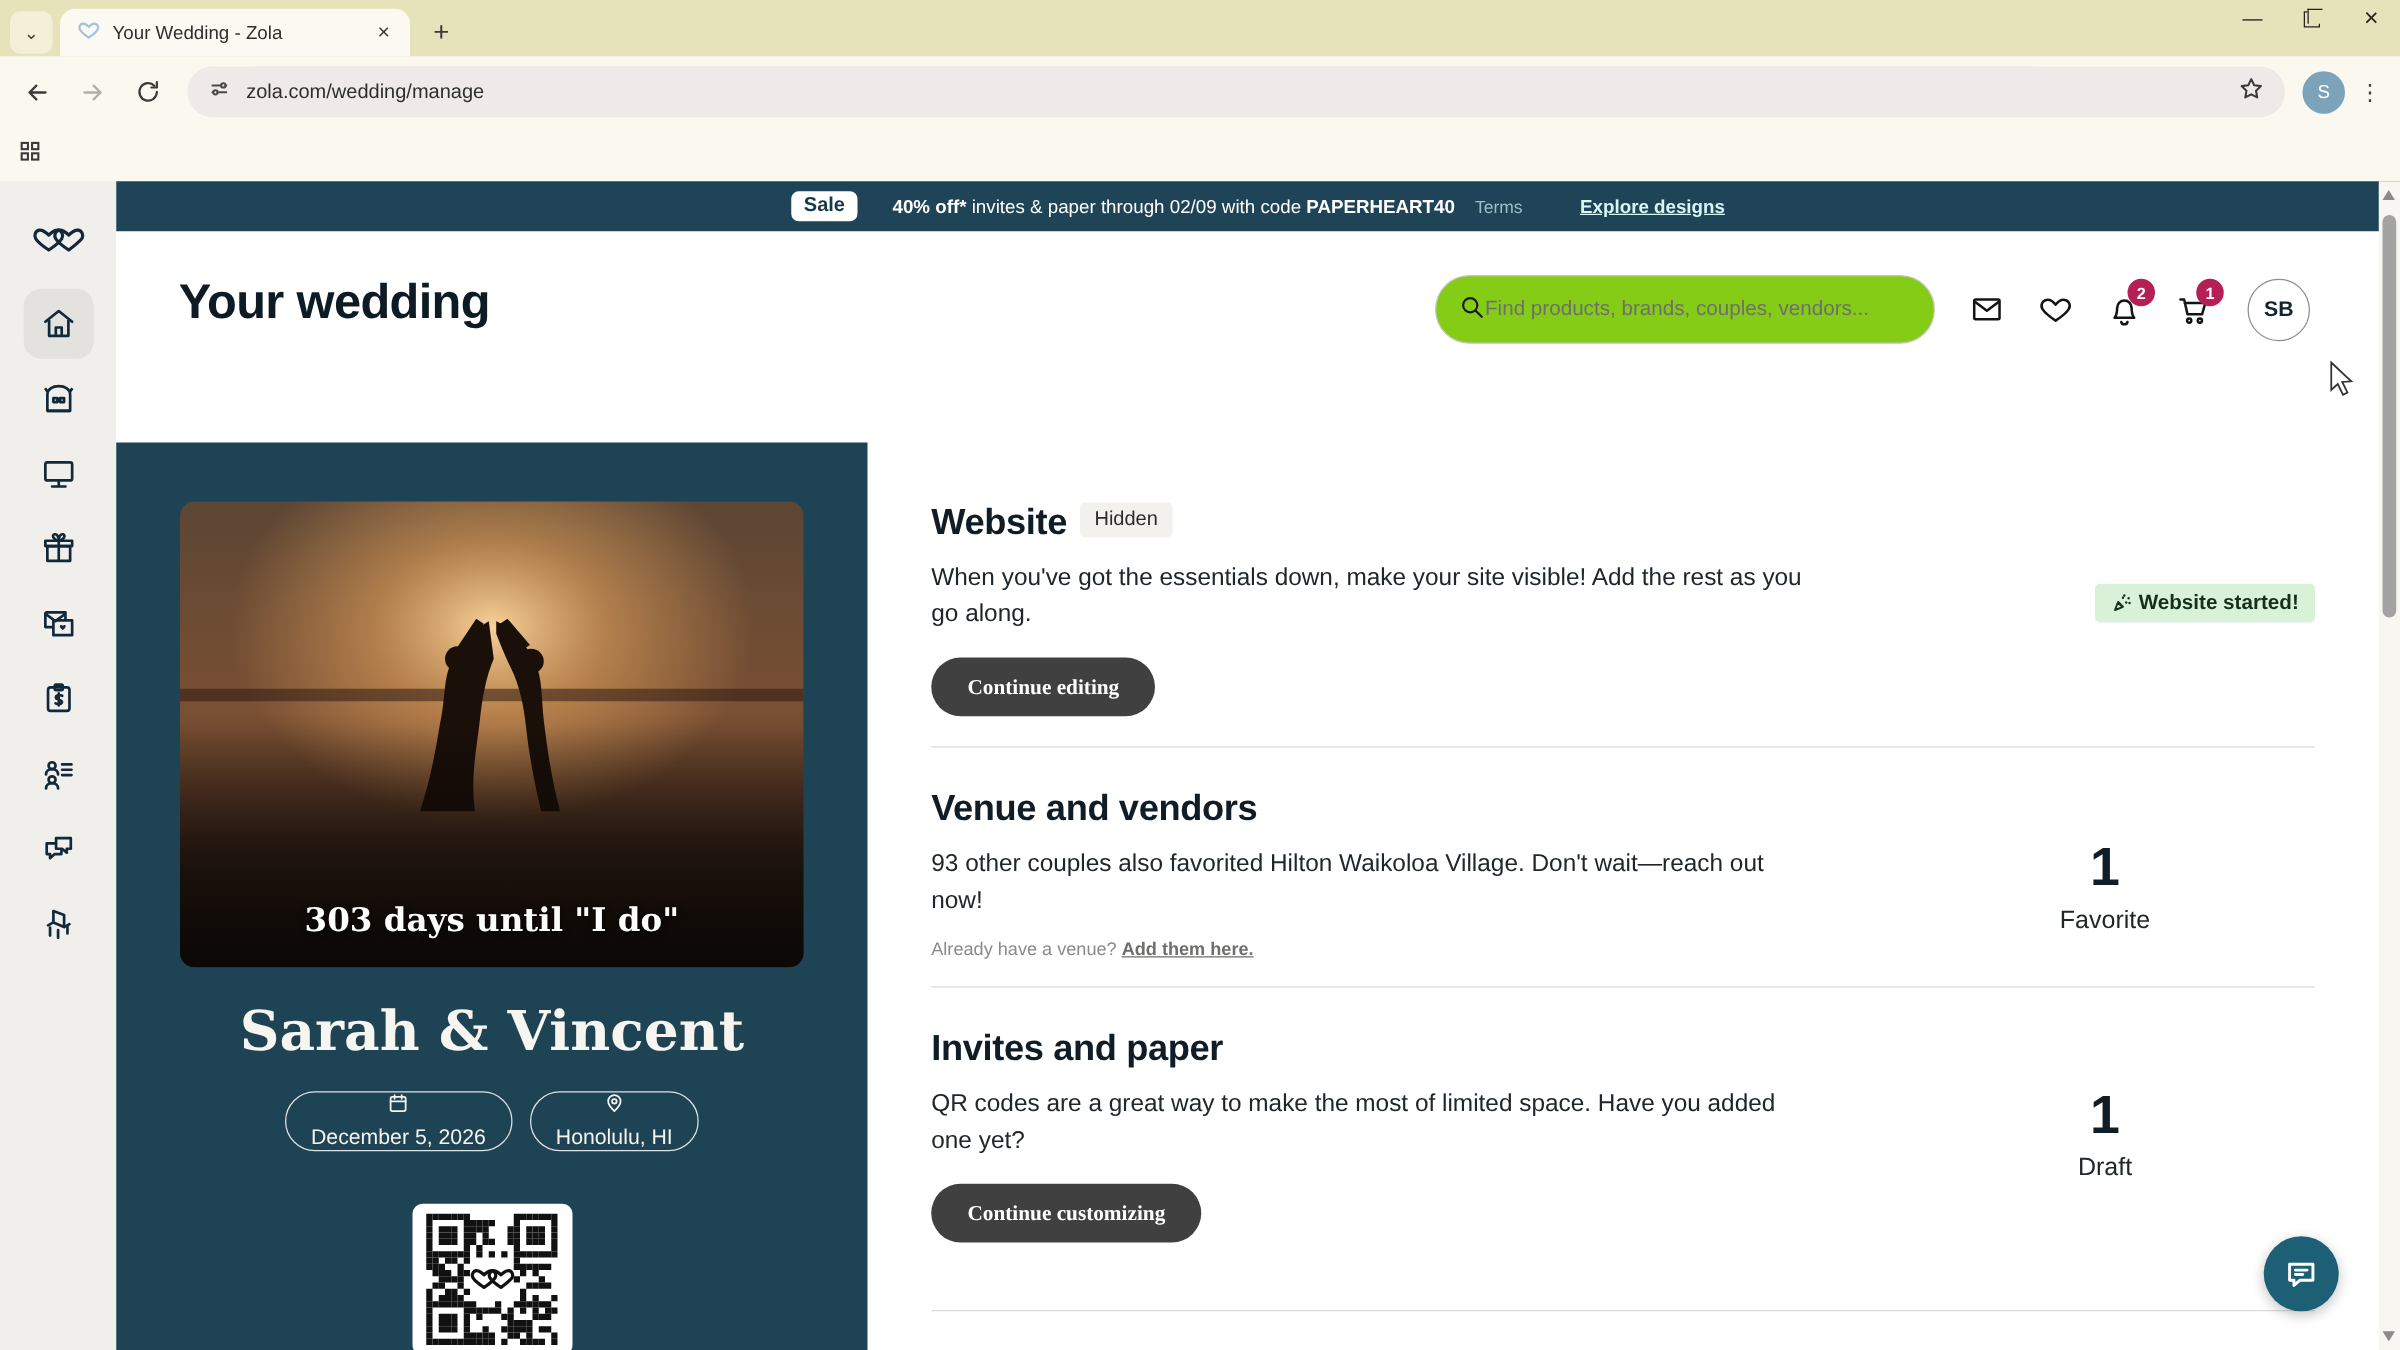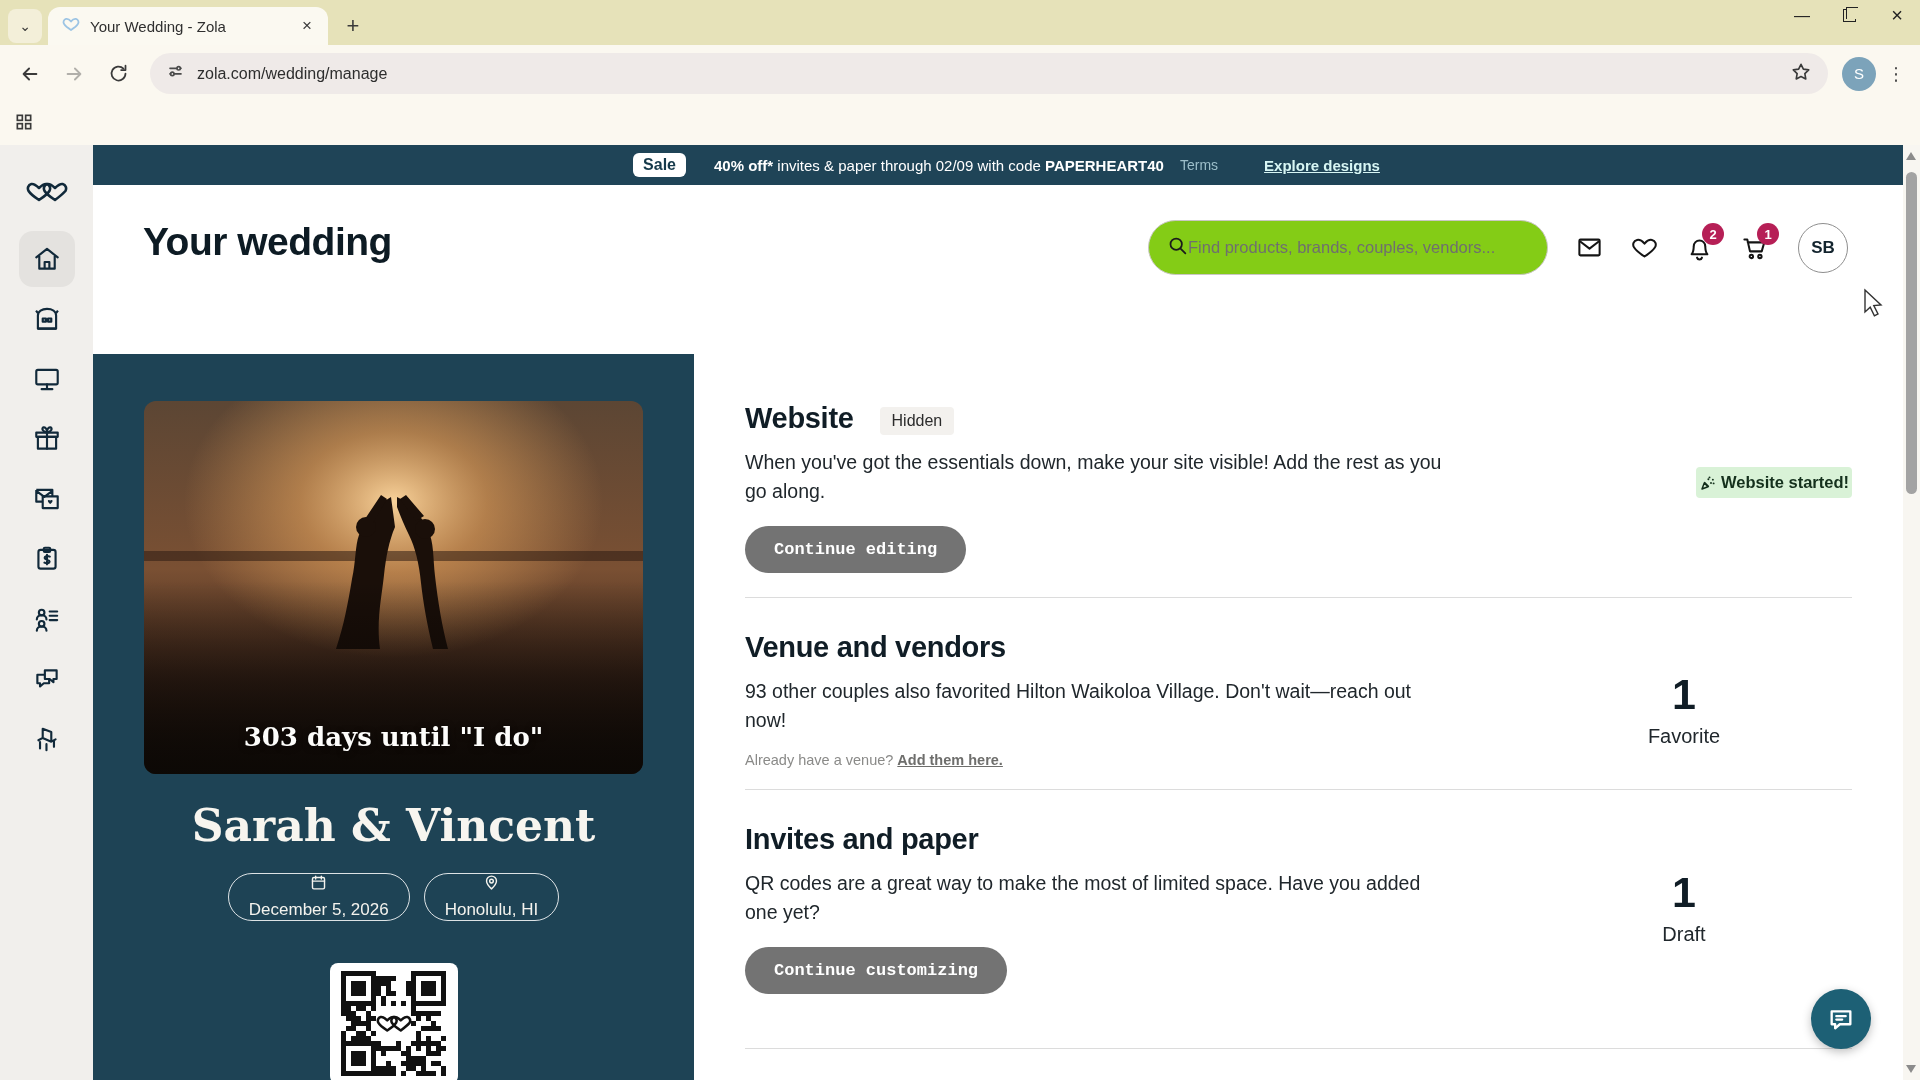--- a/index.html
+++ b/index.html
@@ -78,29 +78,29 @@
             display:flex; align-items:center; justify-content:center; }
   #qr-grid { display:grid; grid-template-columns:repeat(21,5px); grid-template-rows:repeat(21,5px); }
   #qr-grid i { display:block; }
   #qr-grid i.b { background:#111; }
   .qr-hearts { position:absolute; left:50%; top:50%; transform:translate(-50%,-50%); }
   .app-cta { margin-top:10px; color:#fbfaf6; font-weight:bold; font-size:18px; }
 
   
   .main-col { flex:1; padding-left:51px; }
   .section { width:1107px; border-bottom:1px solid #dcdcdc; position:relative; }
-  .sec-head { display:flex; align-items:flex-end; gap:26px; }
+  .sec-head { display:flex; align-items:flex-start; gap:10px; }
   .sec-title { font-size:29px; font-weight:bold; color:#101d26; letter-spacing:-0.3px; }
   .hidden-badge { background:#f3f1ee; color:#2b2b2b; font-size:16px; padding:5px 12px; border-radius:4px; }
   .sec-desc { margin-top:13px; max-width:710px; font-size:19.5px; line-height:29px; color:#20272c; }
-  .black-btn { margin-top:20px; display:inline-flex; align-items:center; justify-content:center; background:#737373; color:#fff;
+  .black-btn { margin-top:20px; display:inline-flex; align-items:center; justify-content:center; background:#404040; color:#fff;
                font-weight:bold; font-size:17px; height:47px; padding:0 29px; border:none; border-radius:26px;
-               font-family:Liberation Mono, monospace; }
+               font-family:Liberation Serif, serif; }
   .status-badge { position:absolute; right:0; top:113px; background:#d9f2d7; color:#14301c; font-size:16.5px; font-weight:bold;
-                  padding:6px 3px; border-radius:4px; display:flex; align-items:flex-end; gap:4px; }
+                  padding:6px 13px; border-radius:4px; display:flex; align-items:flex-start; gap:4px; }
   .footnote { margin-top:17px; font-size:14.5px; color:#8a8a88; }
   .footnote b { color:#6e6e6c; text-decoration:underline; margin-left:4px; }
   .stat { position:absolute; right:88px; width:160px; text-align:center; }
   .stat-num { font-size:43px; font-weight:bold; color:#101d26; }
   .stat-label { font-size:20px; color:#20272c; margin-top:6px; }
   #sec-website { padding:48px 0 24px; }
   #sec-venue { padding:33px 0 21px; }
   #sec-invites { padding:33px 0 54px; }
   #sec-venue .stat { top:72px; }
   #sec-invites .stat { top:78px; }

